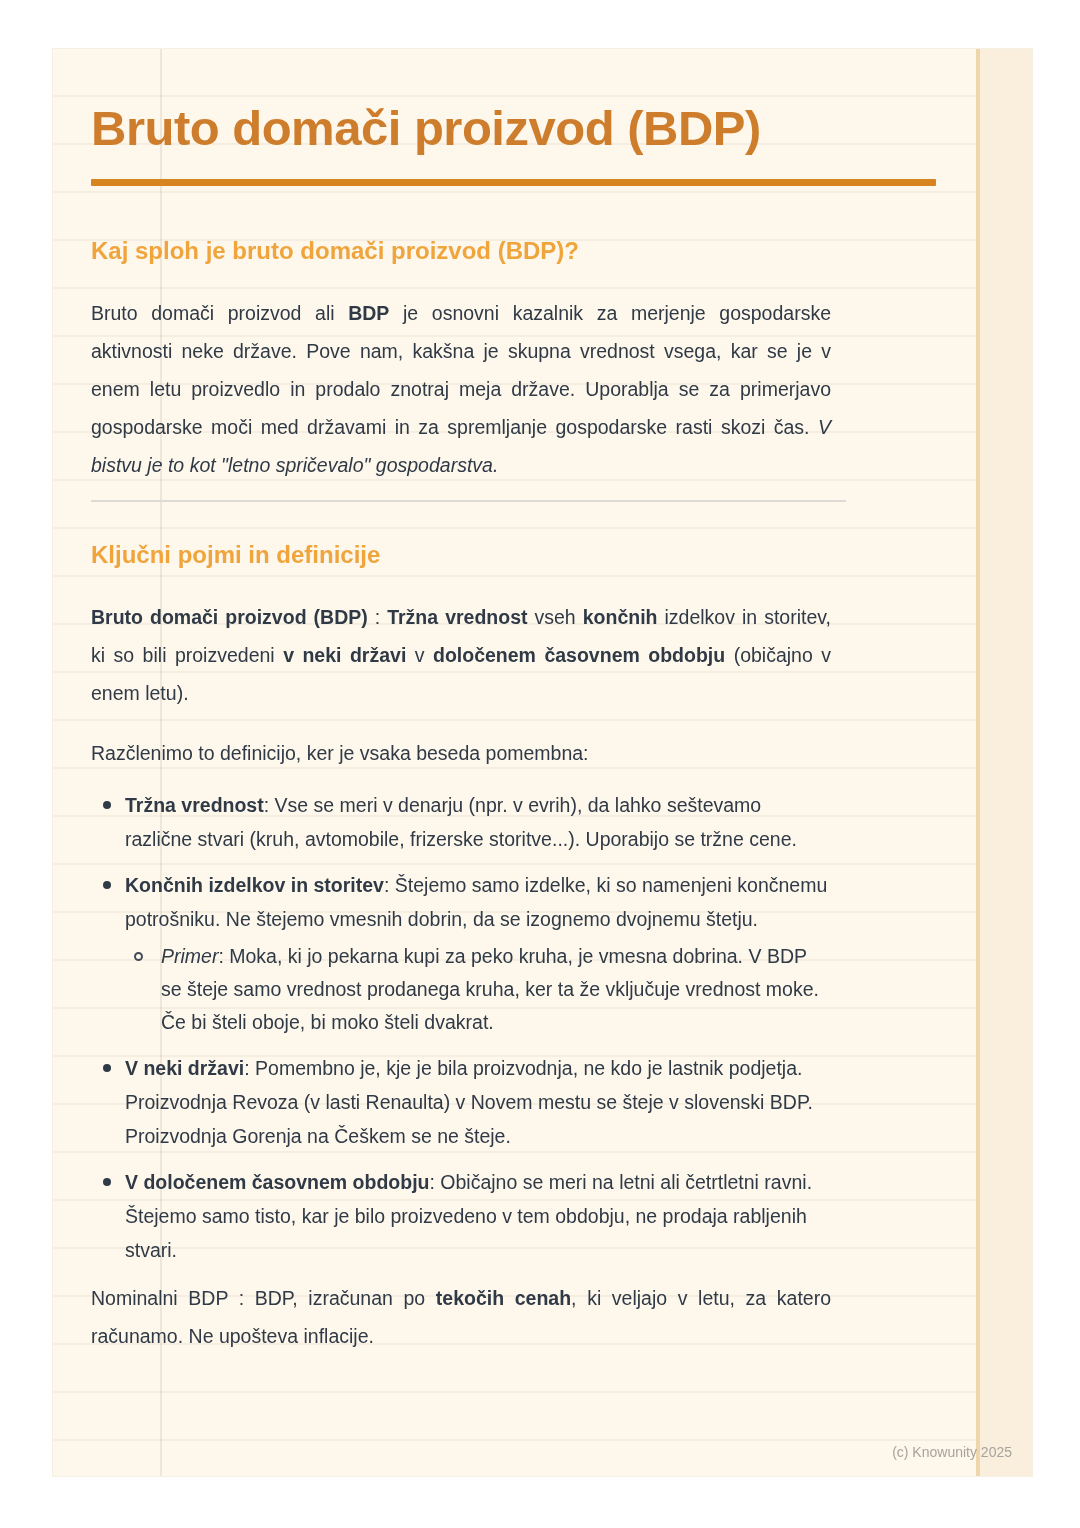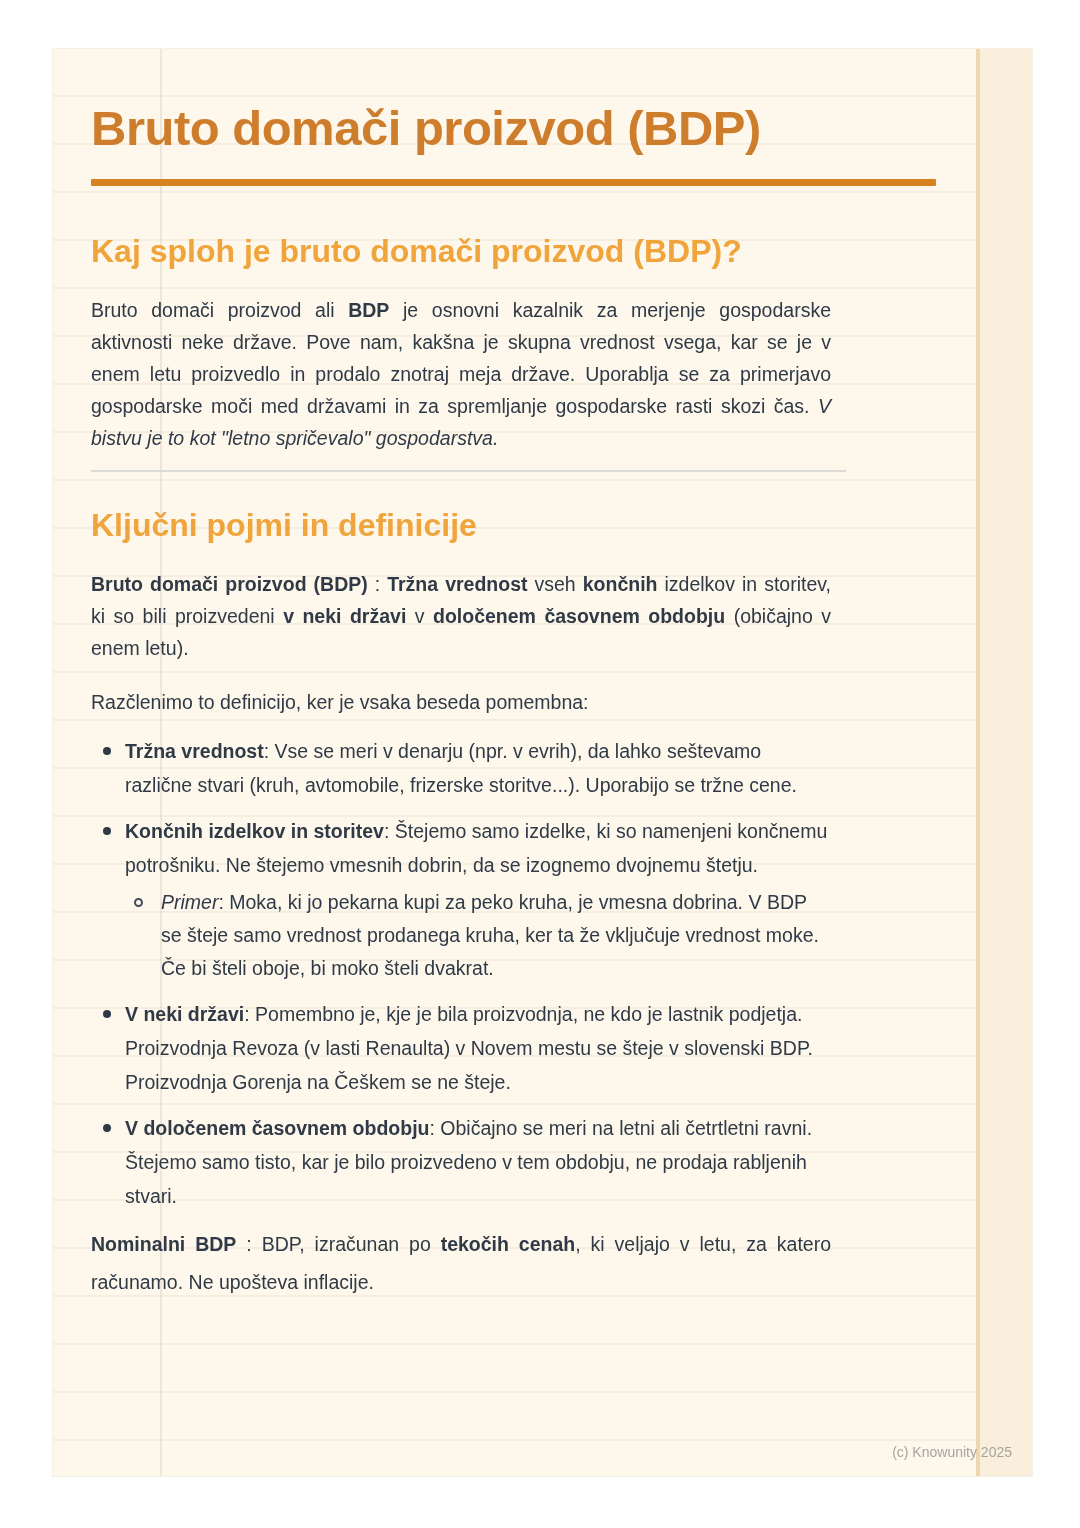--- a/index.html
+++ b/index.html
@@ -48,26 +48,26 @@
     color:#cd7d2b;
   }
   .title-rule {
     width:845px; height:7px;
     background:#d7831f;
     margin-top:22px;
     border-radius:1px;
   }
   h2.section-heading {
     margin:48px 0 0 0;
-    font-size:32px; line-height:34px;
+    font-size:24px; line-height:34px;
     font-weight:bold;
     color:#f0a43c;
   }
   h2.section-heading.second { margin-top:36px; }
-  p.body-par { margin:26px 0 0 0; line-height:32px; }
+  p.body-par { margin:26px 0 0 0; line-height:38px; }
   p.justify { text-align:justify; }
   hr.soft-divider {
     border:none; border-top:2px solid #dcdbd6;
     width:755px; margin:16px 0 0 0;
   }
   p.lead { margin-top:22px; }
   ul.main-list {
     list-style:none; margin:16px 0 0 0; padding:0;
     line-height:34px;
   }
@@ -127,17 +127,17 @@
       <li>
         <span><span style="font-weight: bold;">Končnih izdelkov in storitev</span><span>: Štejemo samo izdelke, ki so namenjeni končnemu potrošniku. Ne štejemo vmesnih dobrin, da se izognemo dvojnemu štetju.</span></span>
         <ul class="sub-list">
           <li><span style="font-style: italic;">Primer</span><span>: Moka, ki jo pekarna kupi za peko kruha, je vmesna dobrina. V BDP se šteje samo vrednost prodanega kruha, ker ta že vključuje vrednost moke. Če bi šteli oboje, bi moko šteli dvakrat.</span></li>
         </ul>
       </li>
       <li><span style="font-weight: bold;">V neki državi</span><span>: Pomembno je, kje je bila proizvodnja, ne kdo je lastnik podjetja. Proizvodnja Revoza (v lasti Renaulta) v Novem mestu se šteje v slovenski BDP. Proizvodnja Gorenja na Češkem se ne šteje.</span></li>
       <li><span style="font-weight: bold;">V določenem časovnem obdobju</span><span>: Običajno se meri na letni ali četrtletni ravni. Štejemo samo tisto, kar je bilo proizvedeno v tem obdobju, ne prodaja rabljenih stvari.</span></li>
     </ul>
 
-    <p class="nominal"><span style="font-weight: bold;">Nominalni BDP</span><span> : BDP, izračunan po </span><span style="font-weight: bold;">tekočih cenah</span><span>, ki veljajo v letu, za katero računamo. Ne upošteva inflacije.</span></p>
+    <p class="nominal"><span style="font-weight: normal;">Nominalni BDP</span><span> : BDP, izračunan po </span><span style="font-weight: bold;">tekočih cenah</span><span>, ki veljajo v letu, za katero računamo. Ne upošteva inflacije.</span></p>
   </div>
 
   <div class="footer-credit">(c) Knowunity 2025</div>
 </div>
 
 </body></html>

